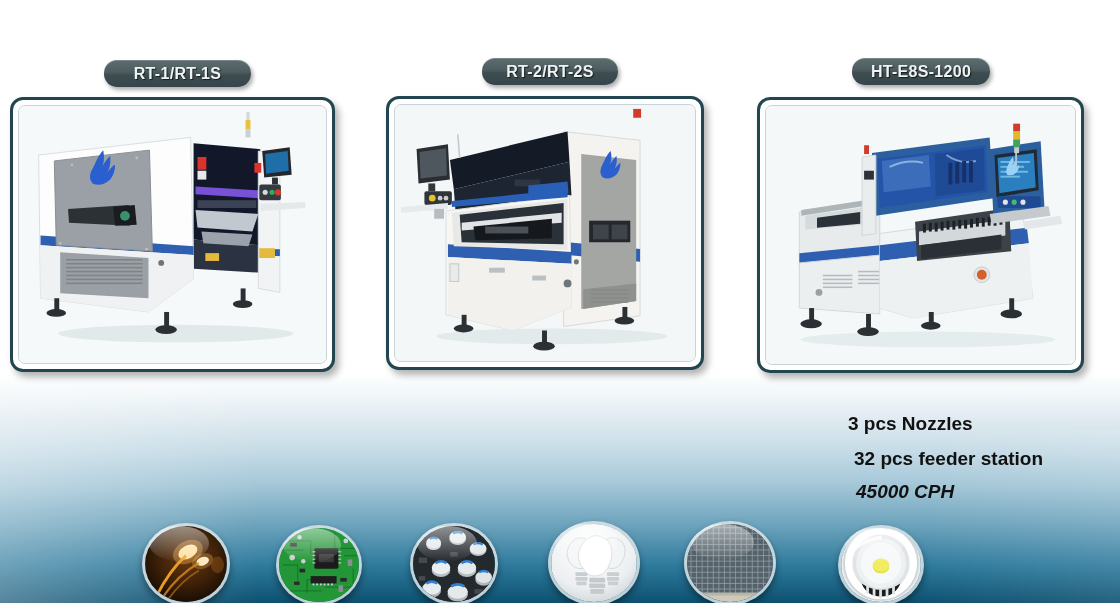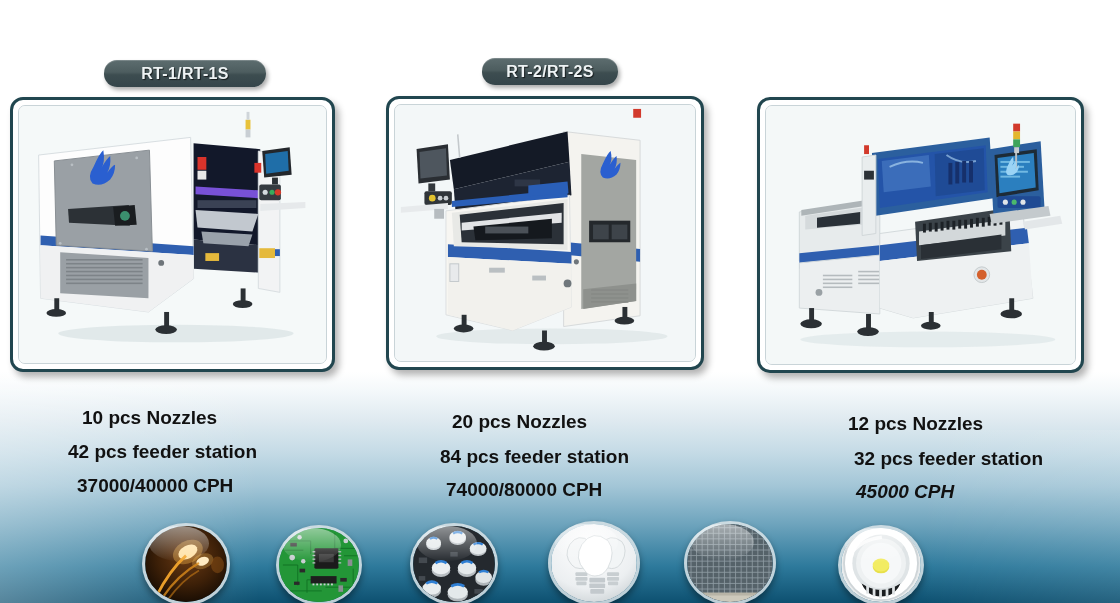--- a/index.html
+++ b/index.html
@@ -91,21 +91,21 @@
 </style>
 </head>
 <body>
 
 <div class="stage">
 
   <div class="bg"></div>
   <div class="bg-left-fade"></div>
   <div class="bg-right-fade"></div>
 
-  <div class="pill" style="left:104px;top:60px;width:162px;">
+  <div class="pill" style="left:104px;top:60px;width:147px;">
     <span>RT-1/RT-1S</span>
   </div>
 
   <div class="frame" style="left:10px;top:97px;width:325px;height:275px;">
     <div class="frame-inner">
       <svg class="photo" viewBox="0 0 313 263" preserveAspectRatio="xMidYMid meet">
         <rect x="0" y="0" width="313" height="263" fill="#f5f9f9"></rect>
 
         <ellipse cx="160" cy="232" rx="120" ry="9" fill="#d8e2e4" opacity="0.7"></ellipse>
 
@@ -175,25 +175,20 @@
             <ellipse cx="38" cy="211" rx="10" ry="4"></ellipse>
           <rect x="148" y="210" width="5" height="16"></rect>
             <ellipse cx="150" cy="228" rx="11" ry="4.5"></ellipse>
           <rect x="226" y="186" width="5" height="14"></rect>
             <ellipse cx="228" cy="202" rx="10" ry="4"></ellipse>
         </g>
       </svg>
     </div>
   </div>
 
-  <div class="specs" style="left:68px;top:408px;">
-    <div class="line" style="font-size:19px;margin-left:14px;">10 pcs Nozzles</div>
-    <div class="line" style="font-size:19px;margin-top:15px;margin-left:0px;">42  pcs feeder station</div>
-    <div class="line" style="font-size:19px;margin-top:15px;margin-left:9px;">37000/40000 CPH</div>
-  </div>
 
   <div class="pill" style="left:482px;top:58px;width:136px;">
     <span>RT-2/RT-2S</span>
   </div>
 
   <div class="frame" style="left:386px;top:96px;width:318px;height:274px;">
     <div class="frame-inner">
       <svg class="photo" viewBox="0 0 306 262" preserveAspectRatio="xMidYMid meet">
         <rect x="0" y="0" width="306" height="262" fill="#f3f7f8"></rect>
         <ellipse cx="160" cy="236" rx="118" ry="8" fill="#dbe4e6" opacity="0.7"></ellipse>
@@ -260,26 +255,24 @@
             <ellipse cx="70" cy="228" rx="10" ry="4"></ellipse>
           <rect x="150" y="230" width="5" height="14"></rect>
             <ellipse cx="152" cy="246" rx="11" ry="4.5"></ellipse>
           <rect x="232" y="206" width="5" height="12"></rect>
             <ellipse cx="234" cy="220" rx="10" ry="4"></ellipse>
         </g>
       </svg>
     </div>
   </div>
 
-  <div class="specs" style="left:440px;top:412px;">
-    <div class="line" style="font-size:19px;margin-left:12px;">20 pcs Nozzles</div>
-    <div class="line" style="font-size:19px;margin-top:16px;margin-left:0px;">84  pcs feeder station</div>
-    <div class="line" style="font-size:19px;margin-top:14px;margin-left:6px;">74000/80000 CPH</div>
-  </div>
-
+
+  <div class="pill" style="left:852px;top:58px;width:138px;">
+    <span>HT-E8S-1200</span>
+  </div>
 
   <div class="frame" style="left:757px;top:97px;width:327px;height:276px;">
     <div class="frame-inner">
       <svg class="photo" viewBox="0 0 315 264" preserveAspectRatio="xMidYMid meet">
         <rect x="0" y="0" width="315" height="264" fill="#f4f8f8"></rect>
         <ellipse cx="165" cy="238" rx="130" ry="8" fill="#dce5e7" opacity="0.65"></ellipse>
 
         <path d="M34 108 L116 96 L116 150 L34 158 Z" fill="#e7ebec" stroke="#cfd6d8" stroke-width="1"></path>
         <path d="M36 106 L114 94 L114 100 L36 112 Z" fill="#aeb5b8"></path>
         <path d="M40 112 L110 102 L110 120 L40 126 Z" fill="#d5dadc"></path>
@@ -378,21 +371,21 @@
           <rect x="166" y="210" width="5" height="12"></rect>
             <ellipse cx="168" cy="224" rx="10" ry="4"></ellipse>
           <rect x="248" y="196" width="5" height="14"></rect>
             <ellipse cx="250" cy="212" rx="11" ry="4.5"></ellipse>
         </g>
       </svg>
     </div>
   </div>
 
   <div class="specs" style="left:838px;top:414px;">
-    <div class="line" style="font-size:19px;margin-left:10px;">12 pcs Nozzles</div>
+    <div class="line" style="font-size:19px;margin-left:10px;">3 pcs Nozzles</div>
     <div class="line" style="font-size:19px;margin-top:16px;margin-left:16px;">32 pcs feeder station</div>
     <div class="line" style="font-size:19px;margin-top:14px;margin-left:18px;font-style:italic;">45000 CPH</div>
   </div>
 
   <div class="circle" style="left:142px;top:523px;width:88px;height:82px;">
     <div class="inner">
       <svg viewBox="0 0 88 82" width="100%" height="100%">
         <defs>
           <radialGradient id="g1" cx="52%" cy="40%" r="62%">
             <stop offset="0%" stop-color="#6a3a14"></stop>

